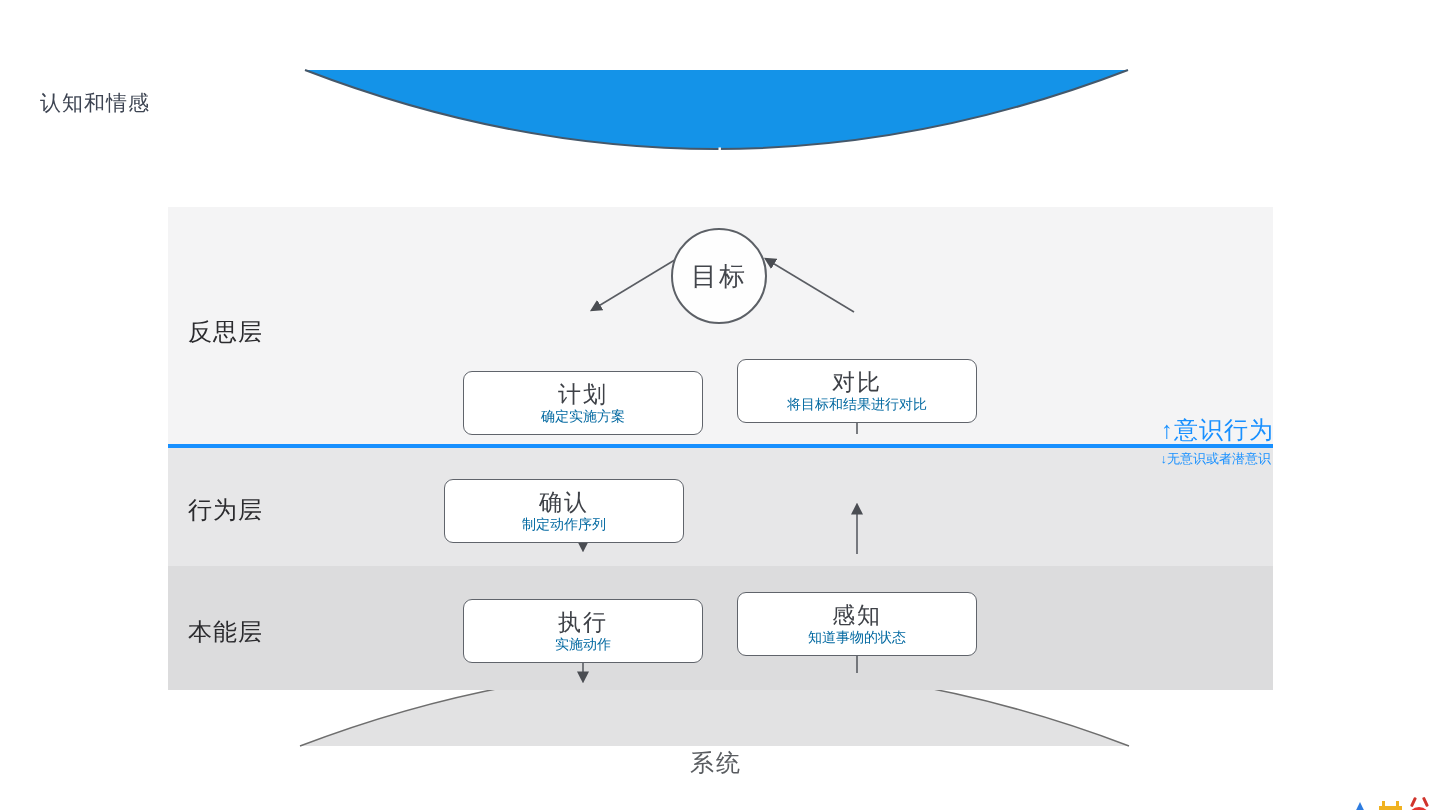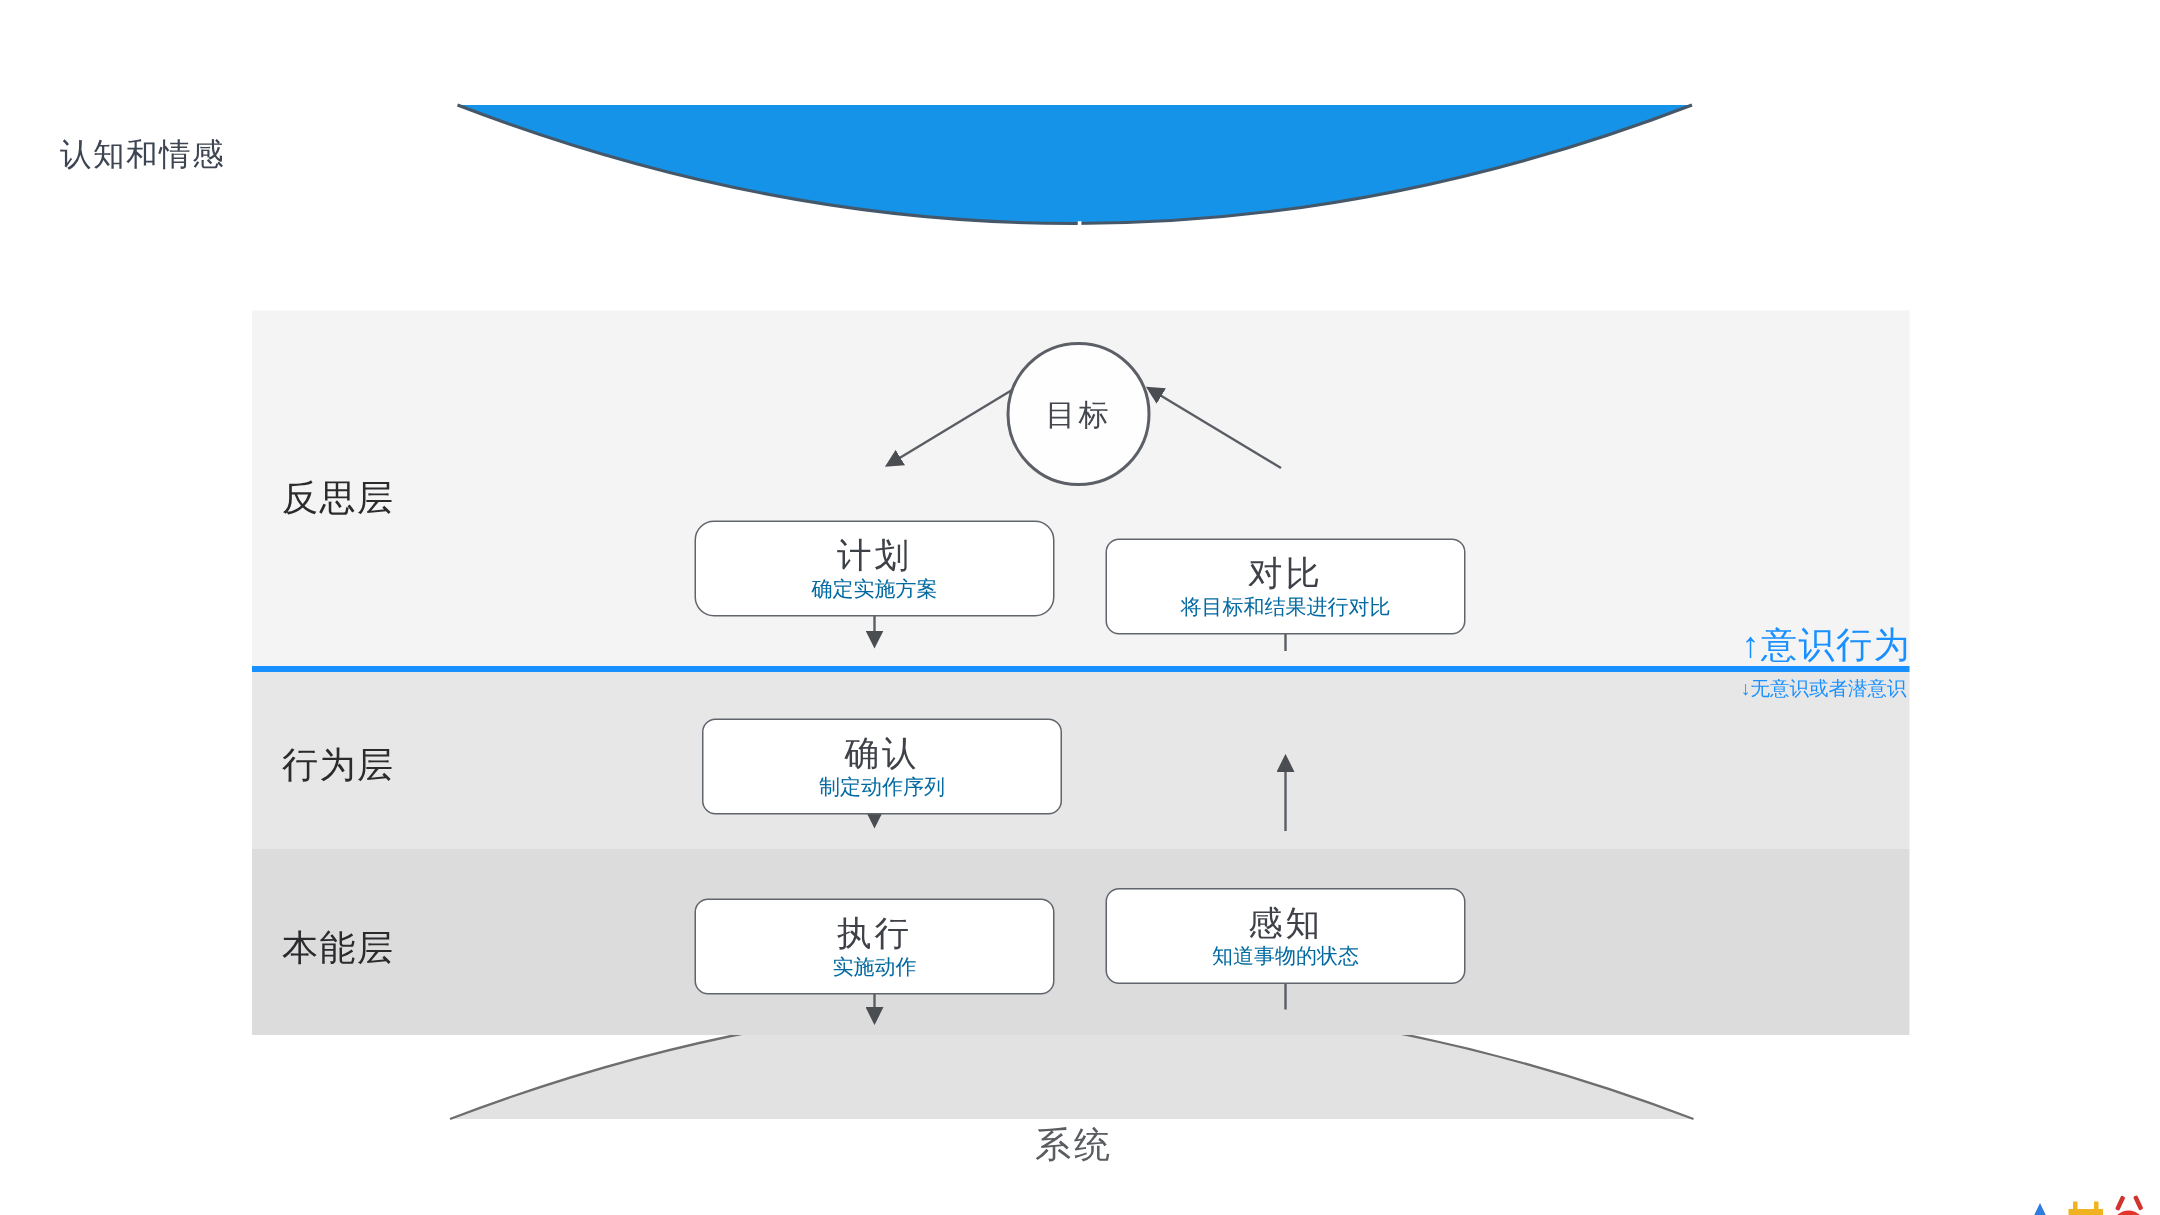--- a/index.html
+++ b/index.html
@@ -37,35 +37,35 @@
   }
   .layer-label.l1 { top: 272px; }
   .layer-label.l2 { top: 450px; }
   .layer-label.l3 { top: 572px; }
 
   
   .goal-circle {
     left: 671px; top: 184px; width: 96px; height: 96px;
     background: #fefefe; border: 2px solid #5c6066; border-radius: 50%;
     display: flex; align-items: center; justify-content: center;
-    font-size: 20px; color: #43464c; letter-spacing: 2px;
+    font-size: 26px; color: #43464c; letter-spacing: 2px;
   }
 
   
   .node {
     width: 240px; height: 64px; background: #ffffff;
     border: 1.5px solid #60646b; border-radius: 9px;
     display: flex; flex-direction: column; align-items: center; justify-content: center;
     gap: 3px;
   }
   .node .t { font-size: 23px; color: #3e4147; letter-spacing: 2px; line-height: 1; }
   .node .s { font-size: 14px; color: #0369a1; line-height: 1; }
-  .pos-plan      { left: 463px; top: 303px; border-radius: 13px; }
+  .pos-plan      { left: 463px; top: 327px; }
   .pos-compare   { left: 737px; top: 315px; }
-  .pos-confirm   { left: 468px; top: 435px; }
+  .pos-confirm   { left: 444px; top: 435px; }
   .pos-interpret { left: 737px; top: 435px; }
   .pos-execute   { left: 463px; top: 555px; }
   .pos-perceive  { left: 737px; top: 548px; }
 
   
   .conscious-label {
     top: 370px; right: 166px; font-size: 24px; font-weight: 500; letter-spacing: 1px;
   }
   .subconscious-label {
     top: 406px; right: 169px; font-size: 13px;

